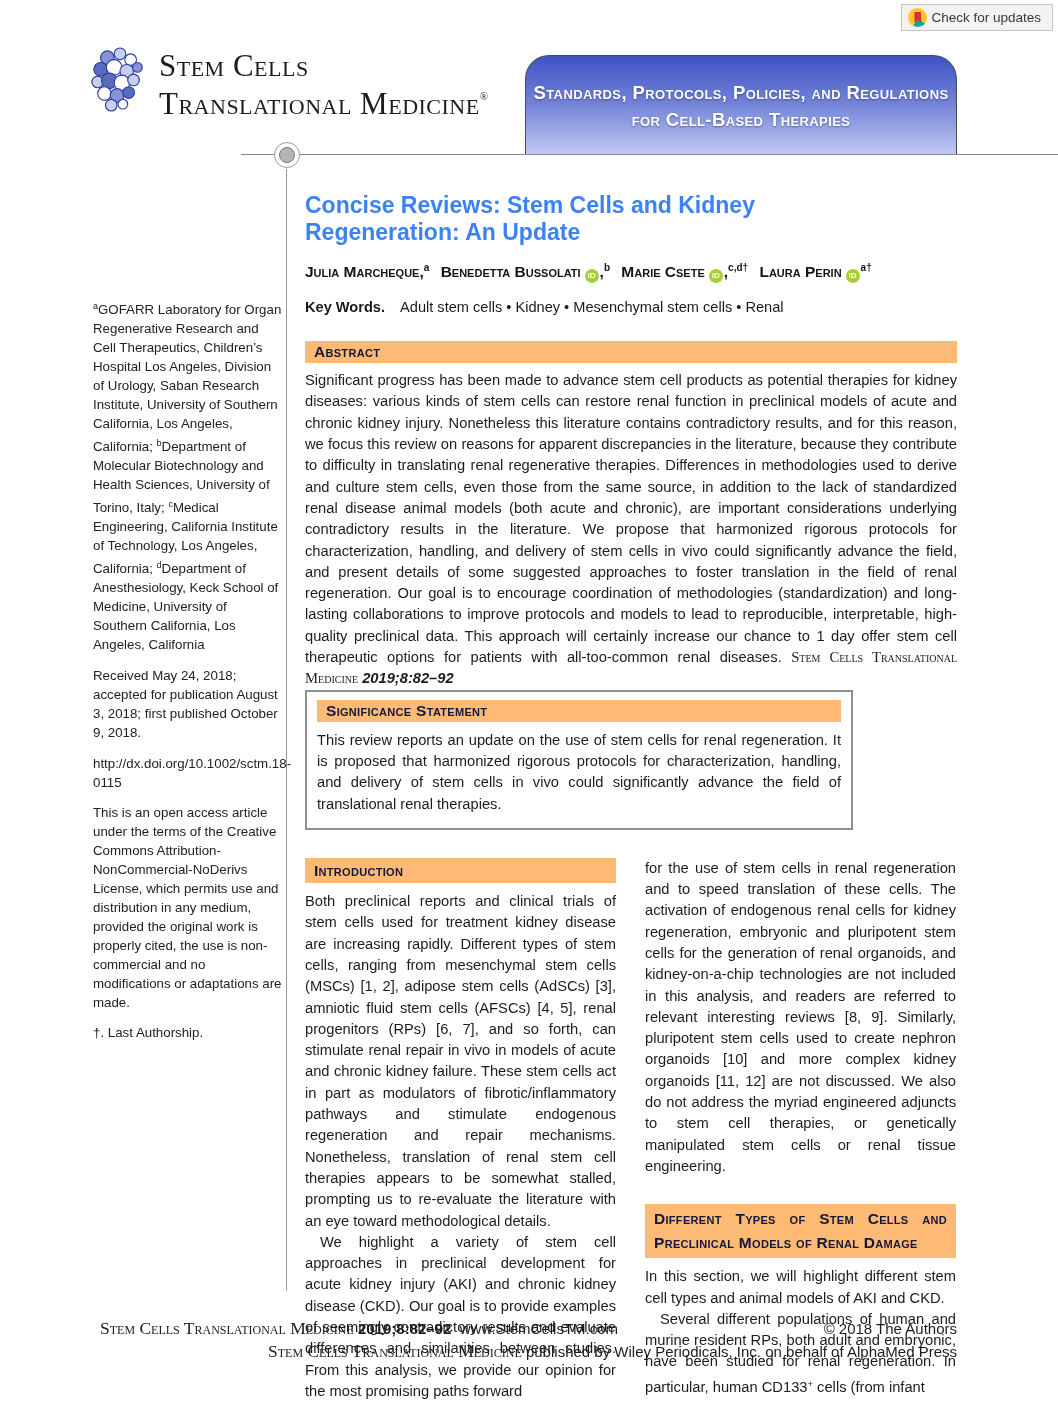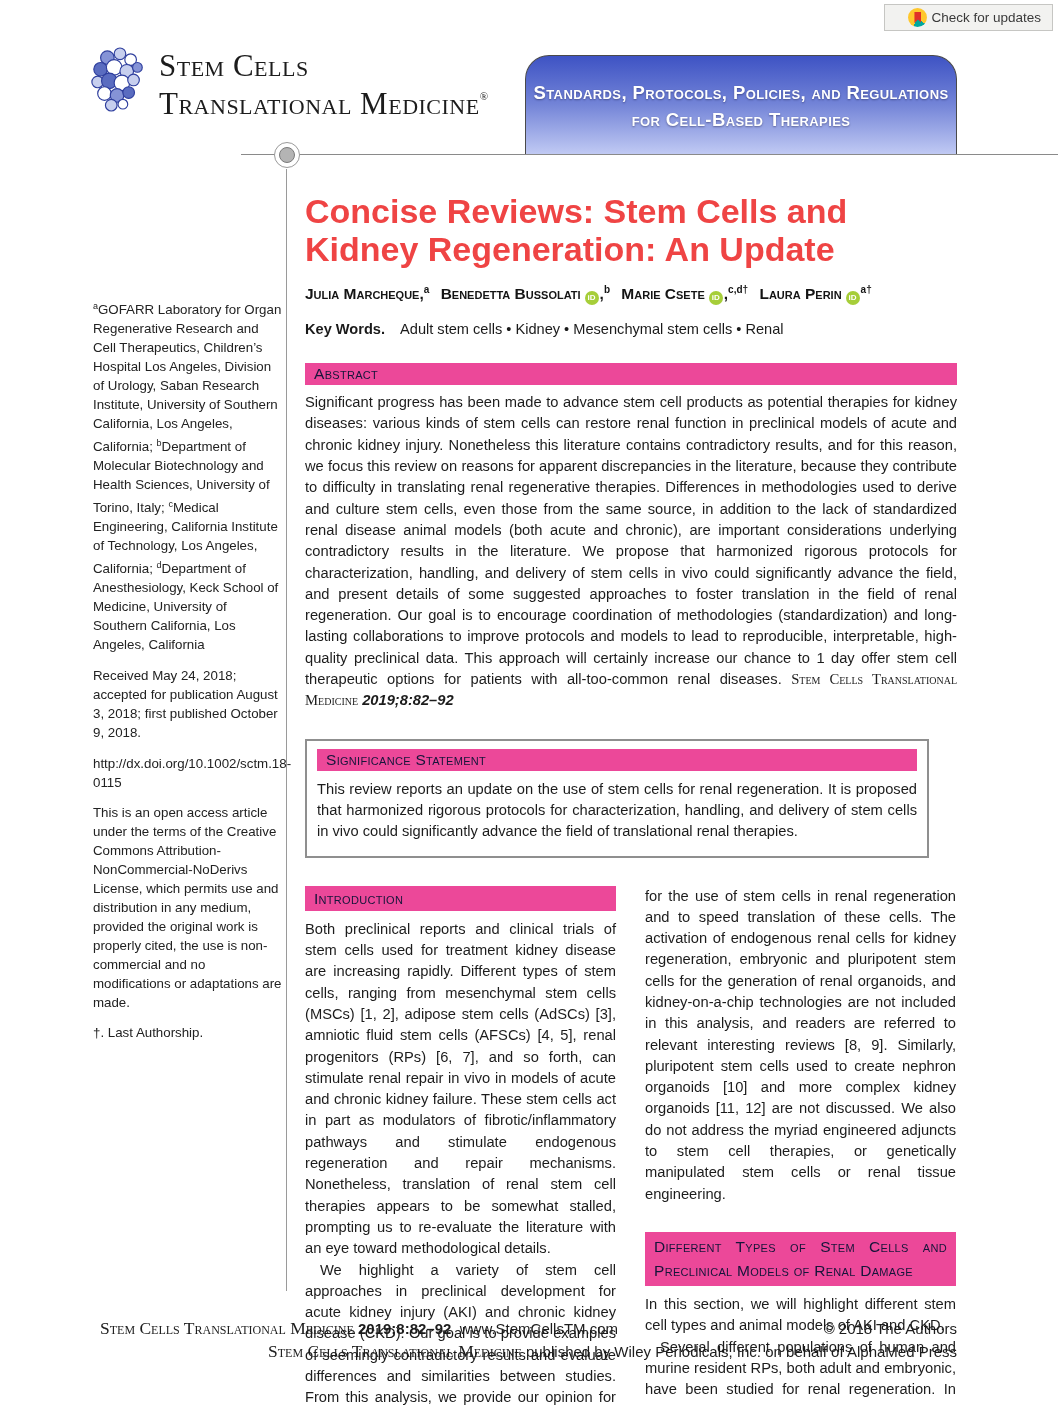--- a/index.html
+++ b/index.html
@@ -8,21 +8,21 @@
     position:relative; width:1058px; height:1406px; margin:0 auto;
     background:#ffffff; overflow:hidden;
     font-family:"Liberation Sans", sans-serif; color:#1a1a1a;
   }
 
   
   .check-btn {
     position:absolute; top:4px; right:5px;
     display:flex; align-items:center; gap:4px;
     background:#f2f2f0; border:1px solid #c6c6c3;
-    padding:3px 11px 3px 23px; font-size:13.5px; color:#3a3a3a; cursor:pointer;
+    padding:3px 11px 3px 6px; font-size:13.5px; color:#3a3a3a; cursor:pointer;
   }
   .cfu-icon { position:relative; width:19px; height:19px; border-radius:50%;
     background:conic-gradient(from 130deg, #00a79d 0 75deg, #ffc72c 75deg 360deg); }
   .cfu-bookmark { position:absolute; left:6px; top:4px; width:7px; height:11px;
     background:#e02f28; clip-path:polygon(0 0,100% 0,100% 100%,50% 68%,0 100%); }
 
   
   .logo { position:absolute; left:88px; top:44px; display:flex; gap:9px; }
   .logo svg { width:62px; height:70px; }
   .logo-text { font-family:"Liberation Serif", serif; font-variant:small-caps;
@@ -50,39 +50,39 @@
   .vline { position:absolute; left:286px; top:169px; width:1px; height:1122px; background:#9a9a9a; }
 
   
   .sidebar { position:absolute; left:93px; top:297px; width:190px;
     font-size:13.3px; line-height:18.9px; color:#222; }
   .sidebar p { margin:0 0 12px 0; }
   .sidebar sup { font-size:9px; }
 
   
   .main { position:absolute; left:305px; top:192px; width:652px; }
-  .title { font-size:34px; font-weight:bold; line-height:38px; color:#ef4444; max-width:570px; }
+  .title { font-size:23px; font-weight:bold; line-height:27px; color:#3b82f6; max-width:570px; }
   .authors { margin-top:16px; font-size:15.5px; font-weight:bold; font-variant:small-caps; color:#141414; }
   .author { margin-right:7px; white-space:nowrap; }
   .authors sup { font-size:10px; font-variant:normal; }
   .orcid { display:inline-block; width:14px; height:14px; border-radius:50%;
     background:#a6ce39; color:#fff; font-size:8px; font-weight:bold; text-align:center;
     line-height:14px; vertical-align:-1px; margin:0 1px 0 4px; font-variant:normal; cursor:pointer; }
   .keywords { margin-top:16px; font-size:14.6px; }
   .kw-label { font-weight:bold; margin-right:15px; }
 
-  .band { background:#ec4899; color:#15153a; font-weight:normal; font-variant:small-caps;
+  .band { background:#fdba74; color:#15153a; font-weight:bold; font-variant:small-caps;
     font-size:15.5px; letter-spacing:0.3px; padding:2px 9px; }
   .abstract-band { margin-top:26px; }
   .bodytext { font-size:14.7px; line-height:21.3px; text-align:justify; color:#1c1c1c; }
   .abstract-text { margin-top:7px; }
   .jsc { font-family:"Liberation Serif", serif; font-variant:small-caps; }
   .abstract-cite { font-style:italic; font-weight:bold; }
 
-  .sig-box { margin-top:27px; width:624px; border:2px solid #8f8f8f; padding:8px 10px 13px; }
+  .sig-box { width:548px; border:2px solid #8f8f8f; padding:8px 10px 13px; }
   .sig-text { margin-top:8px; }
 
   .columns { margin-top:28px; display:flex; gap:29px; }
   .col { width:311px; }
   .col .band { margin-bottom:8px; }
   .col p { margin:0; }
   .indent { text-indent:15px; }
   .heading2 { margin-top:27px; margin-bottom:9px; line-height:24px; padding:3px 9px; }
   .cd-sup { font-size:9.5px; vertical-align:5px; }
 

